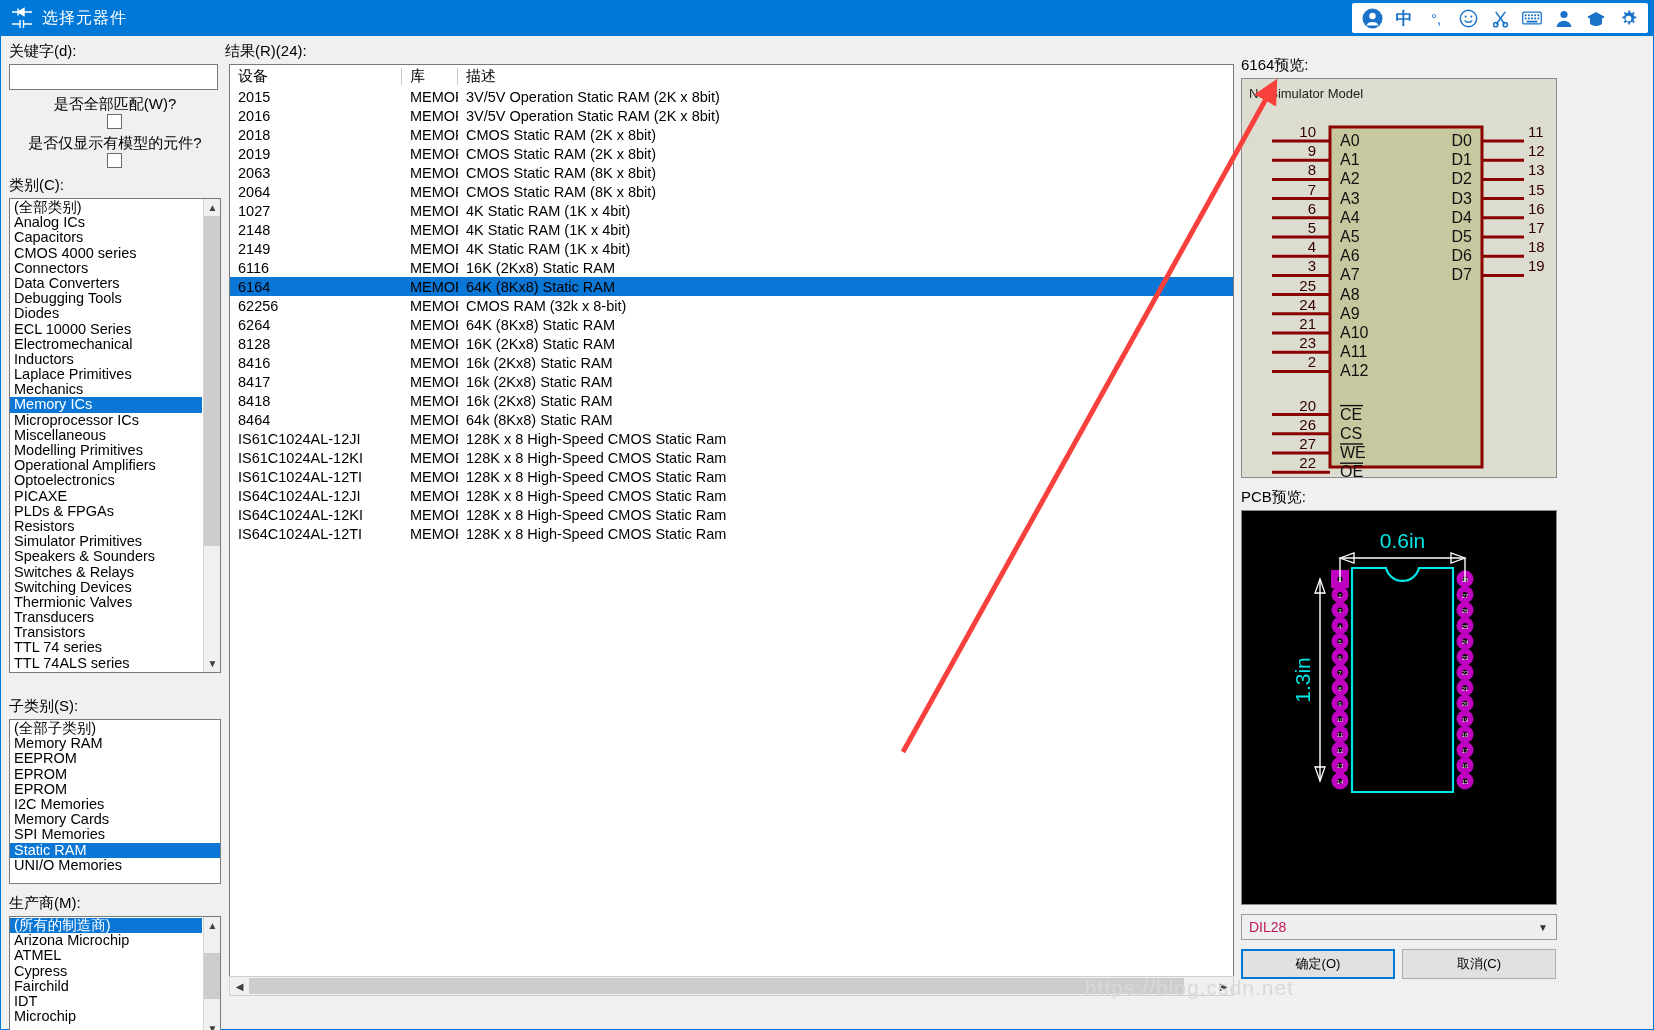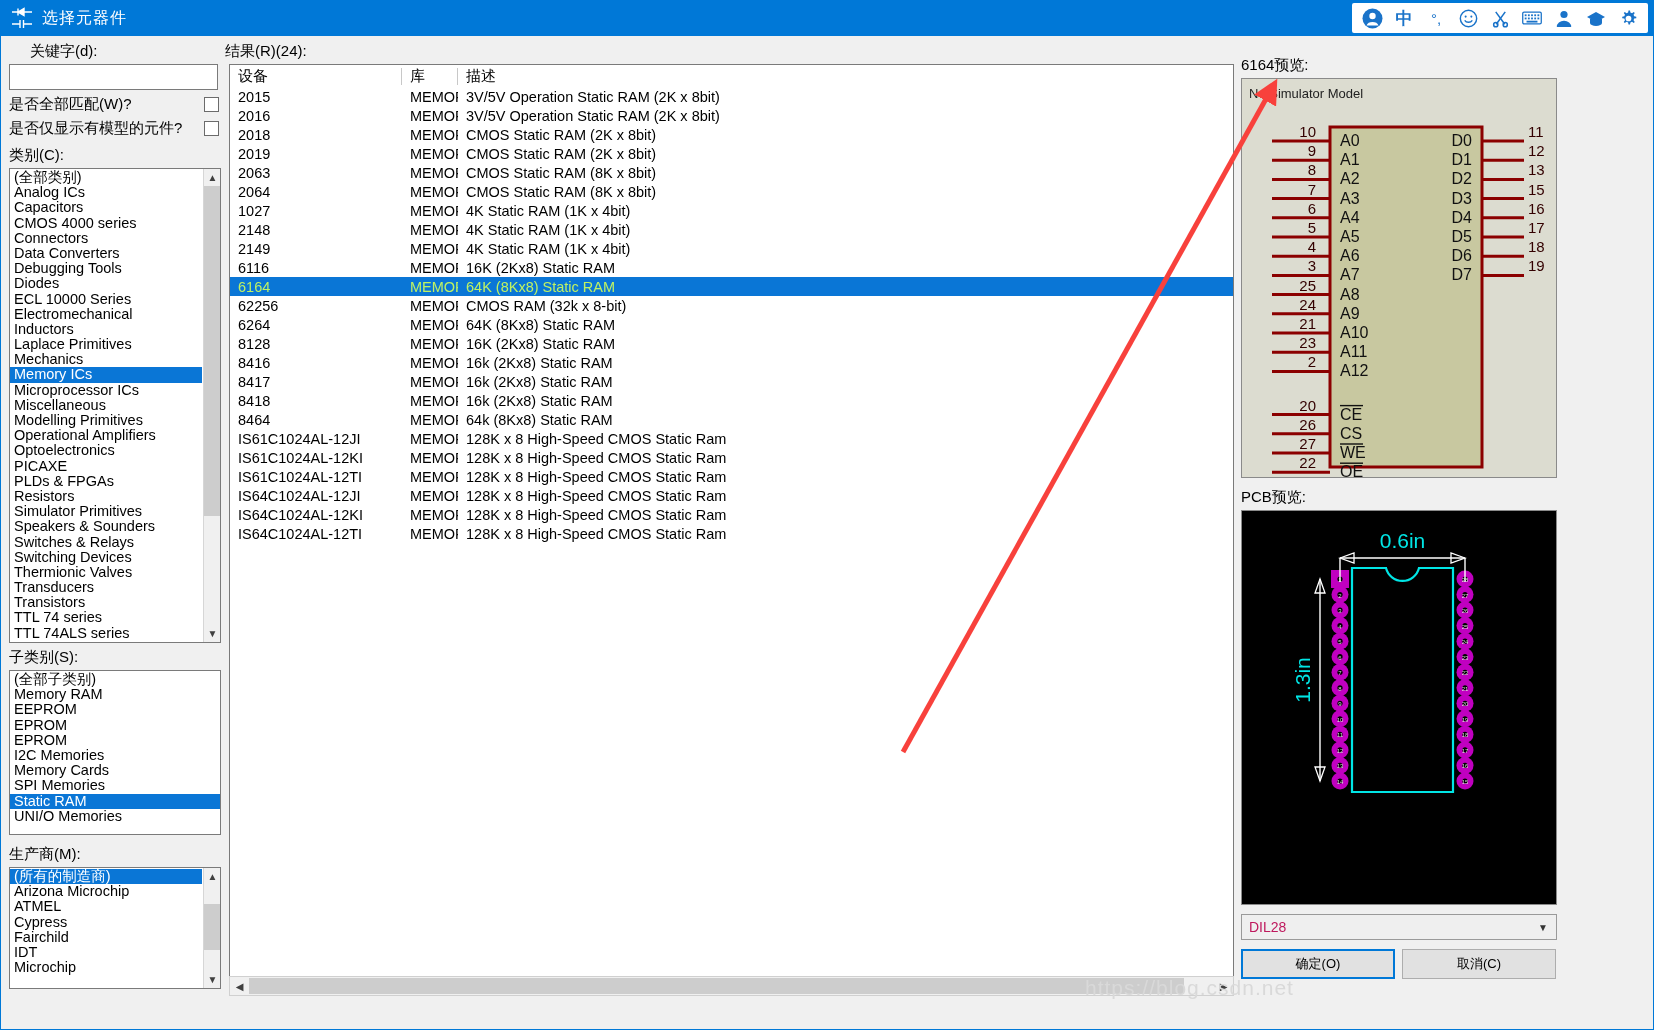--- a/index.html
+++ b/index.html
@@ -33,26 +33,26 @@
   #window {
     position:absolute; left:0; top:36px; width:1654px; height:994px;
     background:#f0f0f0;
     border-left:1px solid #0078d7; border-right:1px solid #0078d7; border-bottom:1px solid #0078d7;
   }
 
   .lbl { font-size:15px; color:#000; }
 
   
   #leftcol { position:absolute; left:8px; top:6px; width:212px; }
-  #kw-label { margin-bottom:3px;margin-left:21px; }
+  #kw-label { margin-bottom:3px; }
   #kw-input {
     width:209px; height:26px; border:1px solid #7a7a7a; background:#fff;
     font-family:"Liberation Sans", sans-serif; font-size:14px; padding:0 4px;
   }
-  .checkrow { display:flex; align-items:center; justify-content:space-between; margin-top:5px; }
+  .checkrow { display:flex; align-items:center; justify-content:space-between; margin-top:5px;flex-direction:column; }
   .checkrow .cb {
     width:15px; height:15px; border:1px solid #6b6b6b; background:#fff; flex:0 0 auto;
     margin-right:2px;
   }
   .listbox {
     border:1px solid #7a7a7a; background:#fff; position:relative; overflow:hidden;
   }
   .listbox ul { list-style:none; margin:0; padding:1px 0 0 0; }
   .listbox li {
     font-size:14.5px; line-height:15.2px; padding:0 0 0 4px; white-space:nowrap;
@@ -81,21 +81,21 @@
   #res-head { display:flex; font-size:15px; color:#000; height:22px; align-items:center; }
   #res-head .hc { padding-left:8px; position:relative; }
   #res-head .hc + .hc::before{
     content:""; position:absolute; left:-1px; top:1px; bottom:1px; width:1px; background:#c8c8c8;
   }
   .col1 { width:172px; flex:0 0 172px; }
   .col2 { width:56px;  flex:0 0 56px; }
   .col3 { flex:1 1 auto; }
   .resrow { display:flex; height:19px; align-items:center; font-size:14.5px; color:#000; }
   .resrow .c { padding-left:8px; white-space:nowrap; overflow:hidden; }
-  .resrow.sel { background:#0a76d6; color:#bef264; }
+  .resrow.sel { background:#0a76d6; color:#000000; }
 
   #hscroll {
     position:absolute; left:228px; top:940px; width:1005px; height:20px;
     background:#f0f0f0; border:1px solid #d0d0d0; display:flex; align-items:center;
   }
   #hscroll .harrow { width:19px; height:18px; display:flex; align-items:center; justify-content:center; font-size:10px; color:#404040; }
   #hscroll .hthumb { height:16px; background:#cdcdcd; flex:0 0 auto; }
 
   
   #rightcol { position:absolute; left:1240px; top:20px; width:322px; }
@@ -275,21 +275,21 @@
           <li>TTL 74 series</li>
           <li>TTL 74ALS series</li>
         </ul>
       <div class="vscroll">
         <div class="arrow">▲</div>
         <div class="thumb" style="top:17px;height:330px;"></div>
         <div class="arrow bot">▼</div>
       </div>
     </div>
 
-    <div class="lbl" style="margin-top:5px;margin-bottom:3px;">子类别(S):</div>
+    <div class="lbl" style="margin-top:24px;margin-bottom:3px;">子类别(S):</div>
     <div class="listbox" id="sub-list" style="height:165px;">
       <ul id="sub-ul">
           <li>(全部子类别)</li>
           <li>Memory RAM</li>
           <li>EEPROM</li>
           <li>EPROM</li>
           <li>EPROM</li>
           <li>I2C Memories</li>
           <li>Memory Cards</li>
           <li>SPI Memories</li>

